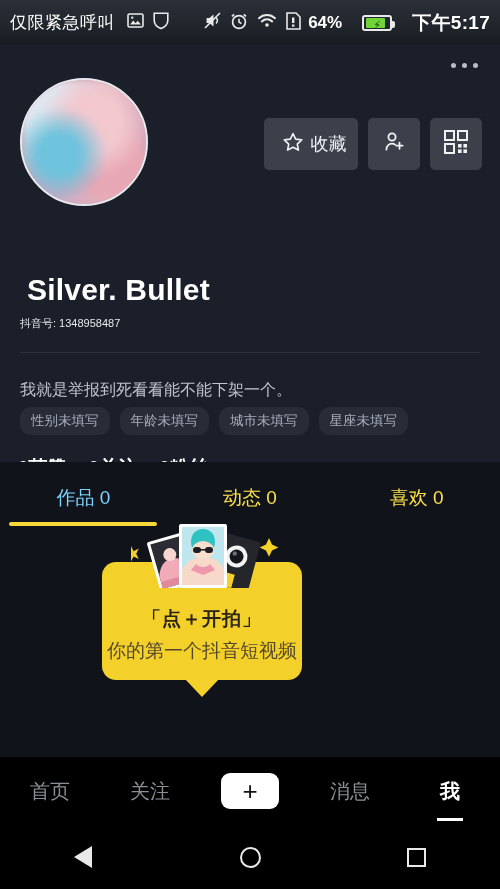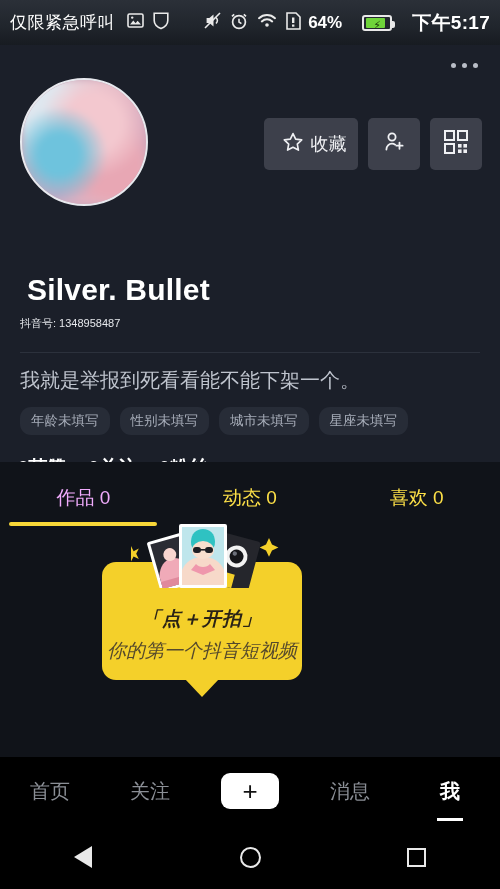--- a/index.html
+++ b/index.html
@@ -77,22 +77,22 @@
   }
   .uid{
     position:absolute; left:20px; top:271px;
     font-size:11px; color:#e6e8ec;text-align:center;
   }
   .divider{
     position:absolute; left:20px; top:307px; width:460px; height:1px;
     background:#2c313c;
   }
   .bio{
-    position:absolute; left:20px; top:324px; width:460px;
-    font-size:20px; color:#bfc4ce; line-height:22px;
+    position:absolute; left:20px; top:334px; width:460px;
+    font-size:16px; color:#bfc4ce; line-height:22px;
   }
   .tags{ position:absolute; left:20px; top:362px; display:flex; gap:10px; }
   .tag{
     background:#272c37; color:#a8aeba; font-size:13.5px;
     padding:5px 11px; border-radius:11px; white-space:nowrap;
   }
   .stats{
     position:absolute; left:18px; top:410px; display:flex; align-items:baseline; gap:22px;
   }
   .stat{ color:#fff; font-size:19px; font-weight:bold; }
@@ -101,28 +101,28 @@
   
   .content{
     position:absolute; left:0; top:462px; width:500px; height:295px;
     background:#101319;
   }
   .tabs{ position:relative; height:72px; display:flex; }
   .tab{
     flex:1; display:flex; align-items:center; justify-content:center;
     font-size:19px; color:#fde047; position:relative;
   }
-  .tab.active{ color:#f0abfc; }
+  .tab.active{ color:#7dd3fc; }
   .tab .ul{
     position:absolute; bottom:8px; left:50%; transform:translateX(-50%);
     width:148px; height:4px; background:#f8d738; border-radius:2px;
   }
 
   
-  .tipwrap{ position:absolute; left:0; top:100px; width:404px;font-style:italic; }
+  .tipwrap{ position:absolute; left:0; top:100px; width:404px; }
   .tip{
     position:relative; width:200px; margin:0 auto;
     background:#f4d02a; border-radius:14px; padding:44px 0 16px;
     text-align:center;
   }
   .tip:after{
     content:""; position:absolute; left:50%; bottom:-17px; transform:translateX(-50%);
     border-left:17px solid transparent; border-right:17px solid transparent;
     border-top:18px solid #f4d02a;
   }
@@ -276,22 +276,22 @@
         </span>
       </div>
     </div>
 
     <div class="name">Silver.  Bullet</div>
     <div class="uid">抖音号: 1348958487</div>
     <div class="divider"></div>
     <div class="bio">我就是举报到死看看能不能下架一个。</div>
 
     <div class="tags">
+      <span class="tag">性别未填写</span>
       <span class="tag">年龄未填写</span>
-      <span class="tag">性别未填写</span>
       <span class="tag">城市未填写</span>
       <span class="tag">星座未填写</span>
     </div>
 
     <div class="stats">
       <div class="stat">
         <em>0</em><span>获赞</span>
       </div>
       <div class="stat">
         <em>0</em><span>关注</span>

